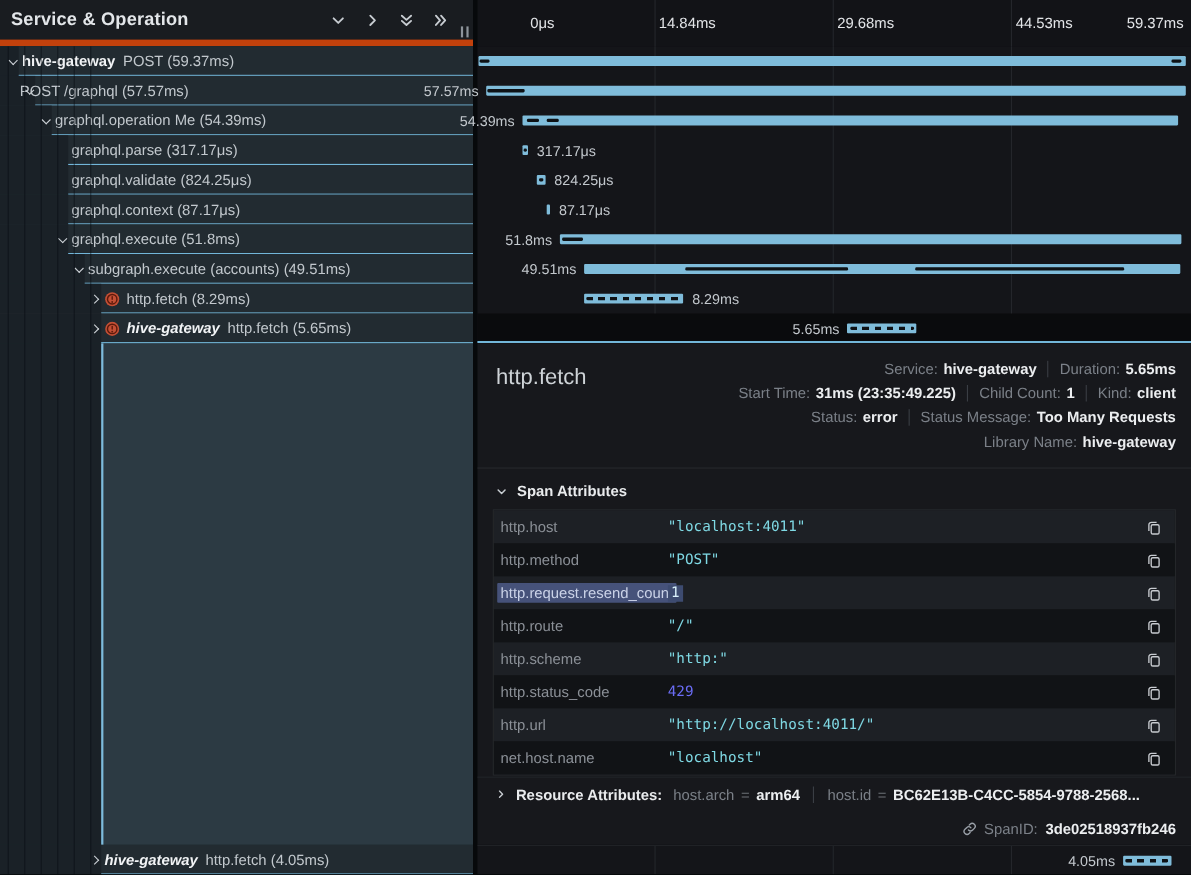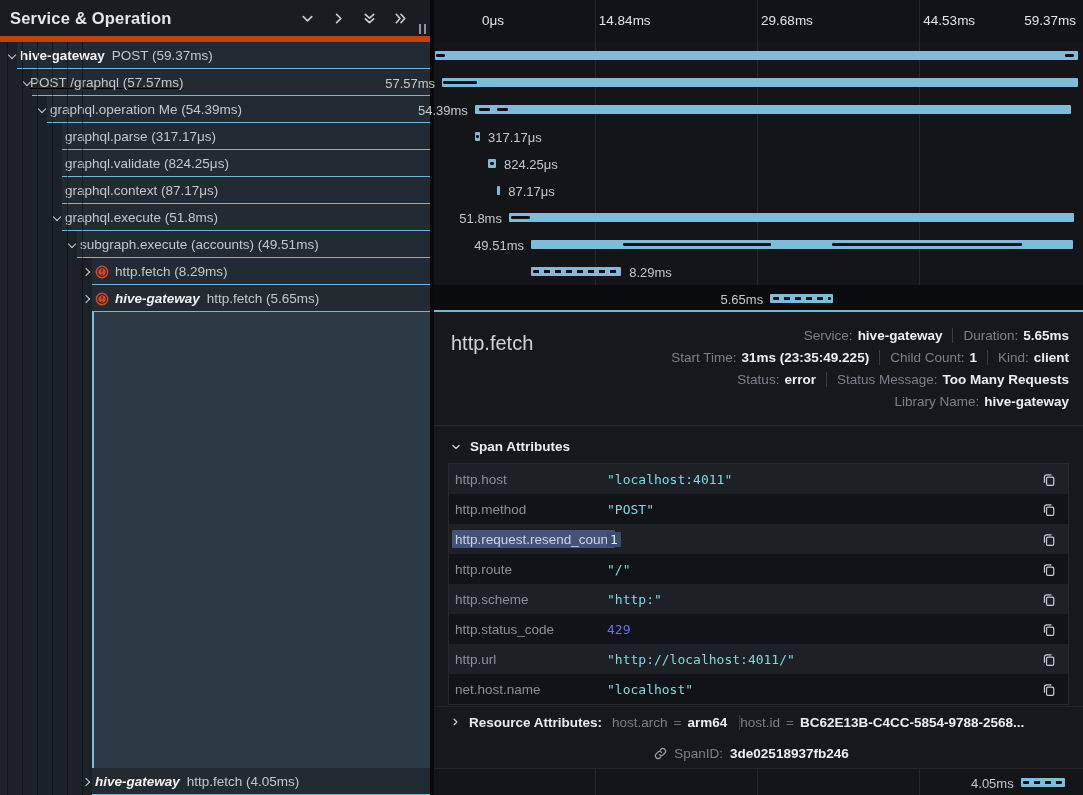--- a/index.html
+++ b/index.html
@@ -72,23 +72,23 @@
   .akey{width:152px;flex:none;color:#8b9097;white-space:nowrap}
   .akey span.hl{background:#46527a;color:#cbd3e8;padding:1.5px 3px;margin-left:-3px;border-radius:1px}
   .aval{flex:1;font-family:"DejaVu Sans Mono",monospace;font-size:13px;white-space:nowrap;overflow:hidden}
   .aval .str{color:#7fd9e4}
   .aval .num{color:#6b6df6}
   .aval .hl-v{background:#3d4b70;color:#d9f1fb;padding:1.5px 3px;border-radius:1px}
   .copy-btn{flex:none;margin-left:8px;cursor:pointer;display:inline-flex}
   .res-row{margin-top:auto;border-top:1px solid #222428;height:32px;display:flex;align-items:center;padding:0 14px 0 17px;white-space:nowrap;overflow:hidden}
   .res-head{display:flex;align-items:center;gap:9px;color:#e9ebed;font-weight:700;margin-right:10px}
   .res-item{display:flex;gap:6px;align-items:center}
-  .res-item + .res-item{border-left:1px solid #3a3e44;margin-left:12px;padding-left:0}
+  .res-item + .res-item{border-left:1px solid #3a3e44;margin-left:12px;padding-left:12px}
   .res-key{color:#7b8088}.res-eq{color:#6b7076}.res-val{color:#eceef0;font-weight:700}
-  .d-footer{height:30px;display:flex;justify-content:center;align-items:center;gap:7px;padding-right:14px;color:#7b8088}
+  .d-footer{height:30px;display:flex;justify-content:flex-end;align-items:center;gap:7px;padding-right:14px;color:#7b8088}
   .d-footer .fval{color:#eceef0;font-weight:700}
 
   .b-row{height:27px;position:relative;background:#141519;border-top:1px solid #222428}
 </style>
 </head>
 <body>
 
 <div class="app">
 
   <div class="left">
@@ -146,21 +146,21 @@
 
               <span class="svc">hive-gateway</span>
               <span class="op">POST (59.37ms)</span>
             </div>
             <div class="uline" style="left: 17px;"></div>
           </div>
 
           <div class="trow-l">
             <div class="strip" style="width: 32px;"></div>
             <span class="chev" data-dir="down" style="left: 23px;"></span>
-            <div class="rowc" style="padding-left: 30px; text-decoration: underline;">
+            <div class="rowc" style="padding-left: 18px;">
 
               <span class="op">POST /graphql (57.57ms)</span>
             </div>
             <div class="uline" style="left: 32px;"></div>
           </div>
 
           <div class="trow-l">
             <div class="strip" style="width: 47px;"></div>
             <span class="chev" data-dir="down" style="left: 38px;"></span>
             <div class="rowc" style="padding-left: 50px;">

